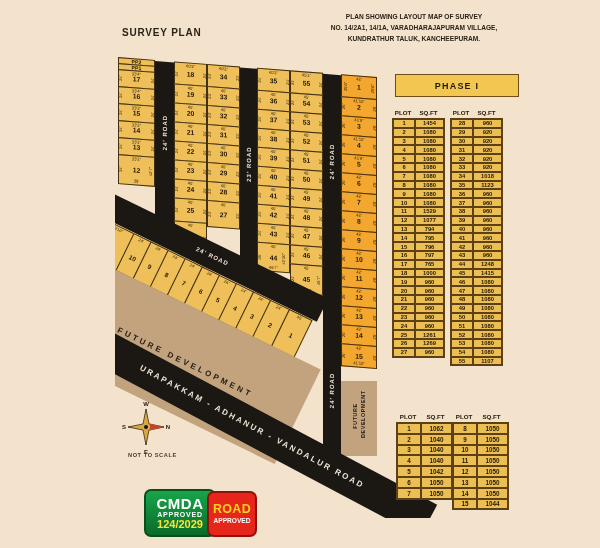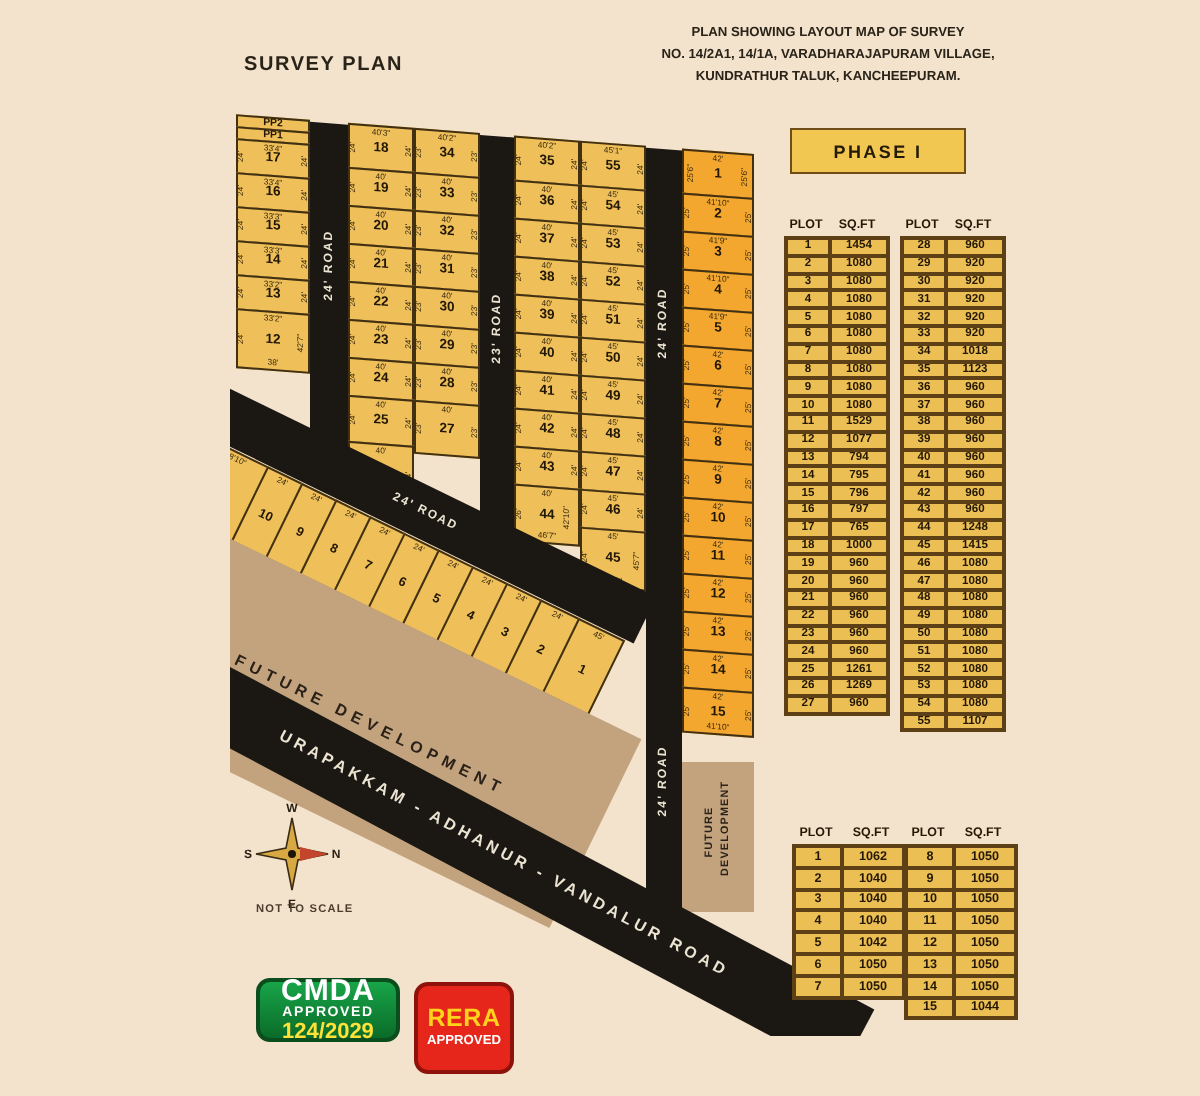--- a/index.html
+++ b/index.html
@@ -30,21 +30,21 @@
   .fdrtext{position:absolute;left:50%;top:46%;transform:translate(-50%,-50%) rotate(-90deg);width:44px;text-align:center;font-size:5.4px;font-weight:bold;letter-spacing:.6px;color:#2a2118;line-height:1.5}
   .pbox{position:absolute;box-sizing:border-box;background:#f2c751;border:1.6px solid #6e4e16;display:flex;align-items:center;justify-content:center;font-weight:bold;font-size:9px;letter-spacing:1.2px;color:#231a08}
   .thead{position:absolute;display:flex;font-weight:bold;font-size:6.2px;color:#241804}
   .thead span{text-align:center}
   .ttable{position:absolute;border:1px solid #5d4015}
   .trow{display:flex}
   .tc{box-sizing:border-box;border:.8px solid #5d4015;background:#ecbf55;font-weight:bold;text-align:center;color:#241804;display:flex;align-items:center;justify-content:center}
   .compass{position:absolute;left:120px;top:399px}
   .nts{position:absolute;left:128px;top:452px;font-size:5.6px;letter-spacing:.6px;color:#4a3d2c;font-weight:bold}
   .badge{position:absolute;box-sizing:border-box;border-radius:7px;display:flex;flex-direction:column;align-items:center;justify-content:center;text-align:center;line-height:1.05}
-  .cmda{left:128px;top:489px;width:72px;height:32px;background:linear-gradient(#18a549,#0a6b28);border:2.5px solid #0b4d1d;color:#fff}
+  .cmda{left:144px;top:489px;width:72px;height:48px;background:linear-gradient(#18a549,#0a6b28);border:2.5px solid #0b4d1d;color:#fff}
   .cmda .b1{font-size:15px;font-weight:800;letter-spacing:.5px}
   .cmda .b2{font-size:7px;font-weight:800;letter-spacing:.8px}
   .cmda .b3{font-size:11px;font-weight:800;color:#ffe13a}
   .rera{left:207px;top:491px;width:50px;height:46px;background:#e7261b;border:2.5px solid #8e120b;color:#fff}
   .rera .b1{font-size:12.5px;font-weight:800;color:#ffd21c;letter-spacing:.3px}
   .rera .b2{font-size:6.6px;font-weight:800;margin-top:1px}
   .cletter{font:bold 6px "Liberation Sans",sans-serif;fill:#2a2014}
 </style>
 </head>
 <body>
@@ -521,29 +521,29 @@
     <polygon points="26,10 29,25 44,28 29,31 26,46 23,31 8,28 23,25" fill="#d8a843" stroke="#3a2c14" stroke-width="0.8"></polygon>
     <polygon points="30,24.5 44,28 30,31.5" fill="#c2452c"></polygon>
     <circle cx="26" cy="28" r="2" fill="#1d1405"></circle>
     <text class="cletter" x="26" y="7" text-anchor="middle">W</text>
     <text class="cletter" x="4" y="30" text-anchor="middle">S</text>
     <text class="cletter" x="48" y="30" text-anchor="middle" fill="#c2452c">N</text>
     <text class="cletter" x="26" y="55" text-anchor="middle">E</text>
   </svg>
   <div class="nts">NOT TO SCALE</div>
 
-  <div class="pbox" style="left:395px;top:64px;width:88px;height:23px">PHASE I</div>
+  <div class="pbox" style="left:395px;top:74px;width:124px;height:23px">PHASE I</div>
 
   <div class="badge cmda">
     <div class="b1">CMDA</div>
     <div class="b2">APPROVED</div>
     <div class="b3">124/2029</div>
   </div>
   <div class="badge rera">
-    <div class="b1">RERA</div>
+    <div class="b1">ROAD</div>
     <div class="b2">APPROVED</div>
   </div>
 
 <div class="thead" style="left: 392px; top: 109px;">
       <span class="" style="width: 22px;">PLOT</span>
       <span class="" style="width: 29px;">SQ.FT</span>
     </div>
     <div class="ttable" style="left: 392px; top: 118px;">
       <div class="trow">
         <div class="tc" style="width: 22px; height: 8.8px; font-size: 5.8px;">1</div>

